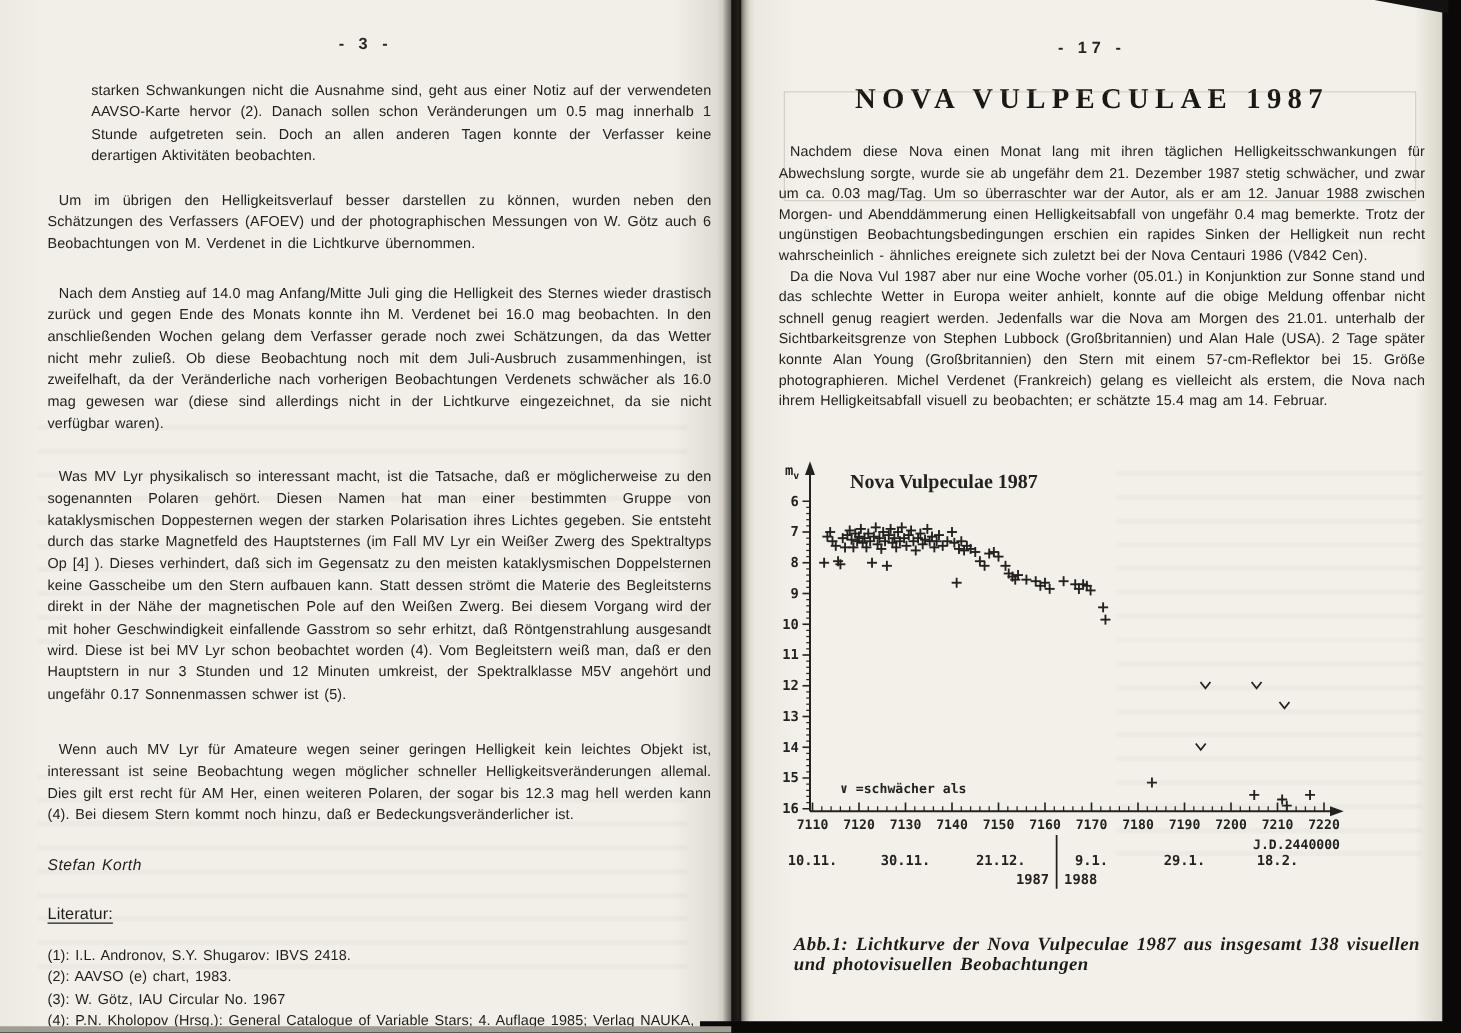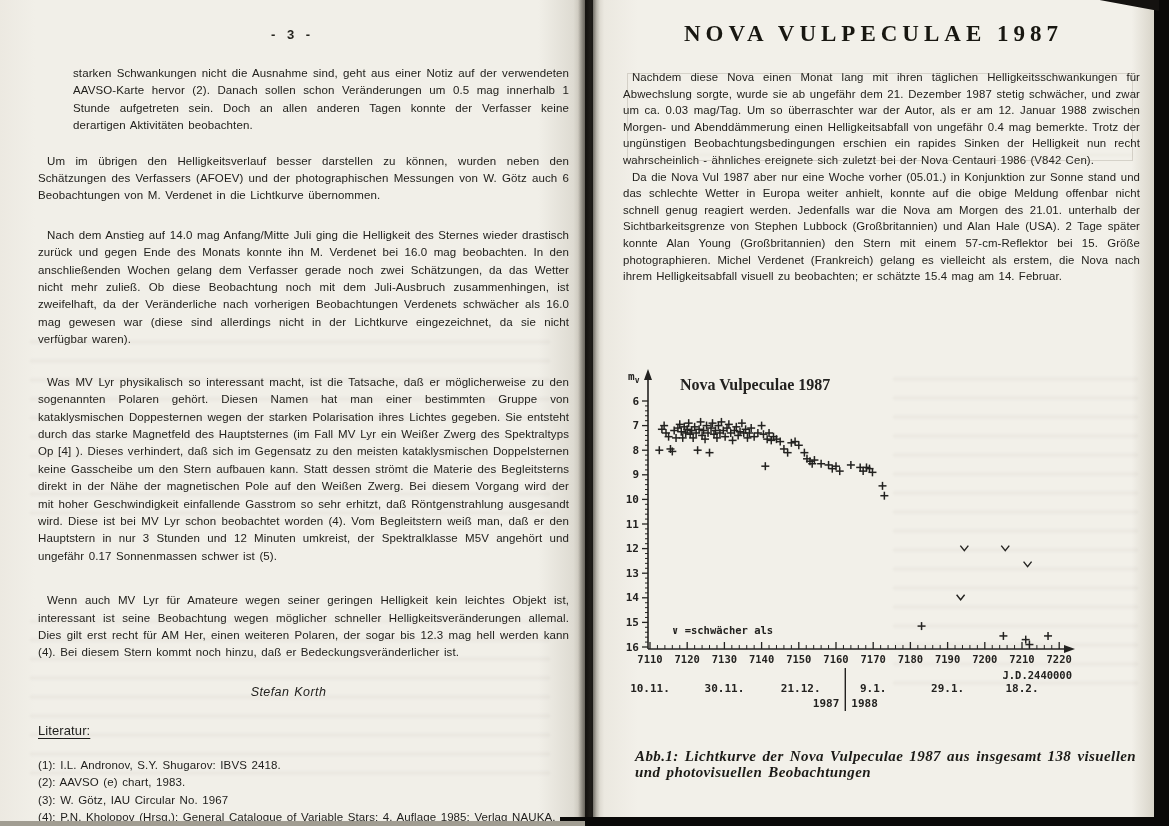--- a/index.html
+++ b/index.html
@@ -22,21 +22,21 @@
   .corner-top-right  { position:absolute; right:10px; top:0; width:85px; height:11px; background:#141210;
                        clip-path:polygon(0 0,100% 0,100% 100%,30% 0); }
 
   
   .pagenum { text-align:center; font-size:13px; font-weight:bold; letter-spacing:4px; padding-top:27px; color:#26251f; }
   .body-col { padding:0 16px 0 38px; text-align:justify; hyphens:none; }
   .page-left  .body-col { font-size:11.5px; line-height:17.4px; letter-spacing:.1px; word-spacing:1.2px; width:585px; }
   .page-right .body-col { padding:0 14px 0 47px; font-size:11.4px; line-height:16.6px; letter-spacing:.1px; word-spacing:1px; width:561px; }
   p.para { text-indent:9px; color:#22211d; }
 
-  .signature { text-align:center; padding-right:30px; font-style:italic; font-size:12.5px; margin-top:22px; letter-spacing:.4px; }
+  .signature { text-align:left; padding-right:30px; font-style:italic; font-size:12.5px; margin-top:22px; letter-spacing:.4px; }
   .lit-head { margin-top:21px; font-size:13px; text-decoration:underline; text-underline-offset:3px; }
   .refs { margin-top:17px; }
   .refs div { font-size:11.5px; line-height:17.6px; text-align:left; }
 
   .nova-title { text-align:center; margin-top:21px; font-family:"Liberation Serif", serif;
                 font-size:23px; font-weight:600; letter-spacing:5px; color:#181711; }
   .title-ghostbox { position:absolute; left:34px; top:73px; width:506px; height:88px;
                     border:1px solid rgba(140,134,120,.28); pointer-events:none; }
 
   
@@ -72,20 +72,21 @@
         <div>(3): W. Götz, IAU Circular No. 1967</div>
         <div>(4): P.N. Kholopov (Hrsg.): General Catalogue of Variable Stars; 4. Auflage 1985; Verlag NAUKA, Moskau.</div>
 
       </div>
     </div>
     <div class="bleed" style="left:30px; top:330px; width:520px; height:200px;"></div>
     <div class="bleed" style="left:30px; top:620px; width:520px; height:170px;"></div>
   </div>
 
   <div class="page page-right">
+    <div class="pagenum" style="padding-top:30px;">-  17  -</div>
     <div class="title-ghostbox"></div>
     <h1 class="nova-title">NOVA VULPECULAE 1987</h1>
     <div class="body-col" style="margin-top:22px;padding-left:30px;">
       <p class="para">Nachdem diese Nova einen Monat lang mit ihren täglichen Helligkeitsschwankungen für Abwechslung sorgte, wurde sie ab ungefähr dem 21. Dezember 1987 stetig schwächer, und zwar um ca. 0.03 mag/Tag. Um so überraschter war der Autor, als er am 12. Januar 1988 zwischen Morgen- und Abenddämmerung einen Helligkeitsabfall von ungefähr 0.4 mag bemerkte. Trotz der ungünstigen Beobachtungsbedingungen erschien ein rapides Sinken der Helligkeit nun recht wahrscheinlich - ähnliches ereignete sich zuletzt bei der Nova Centauri 1986 (V842 Cen).</p>
       <p class="para">Da die Nova Vul 1987 aber nur eine Woche vorher (05.01.) in Konjunktion zur Sonne stand und das schlechte Wetter in Europa weiter anhielt, konnte auf die obige Meldung offenbar nicht schnell genug reagiert werden. Jedenfalls war die Nova am Morgen des 21.01. unterhalb der Sichtbarkeitsgrenze von Stephen Lubbock (Großbritannien) und Alan Hale (USA). 2 Tage später konnte Alan Young (Großbritannien) den Stern mit einem 57-cm-Reflektor bei 15. Größe photographieren. Michel Verdenet (Frankreich) gelang es vielleicht als erstem, die Nova nach ihrem Helligkeitsabfall visuell zu beobachten; er schätzte 15.4 mag am 14. Februar.</p>
     </div>
 
     <div class="chart-wrap">
       <svg id="lc" width="462" height="352" viewBox="0 0 462 352">
           <line x1="28" y1="12" x2="28" y2="283" stroke="#232220" stroke-width="1.6"></line>

